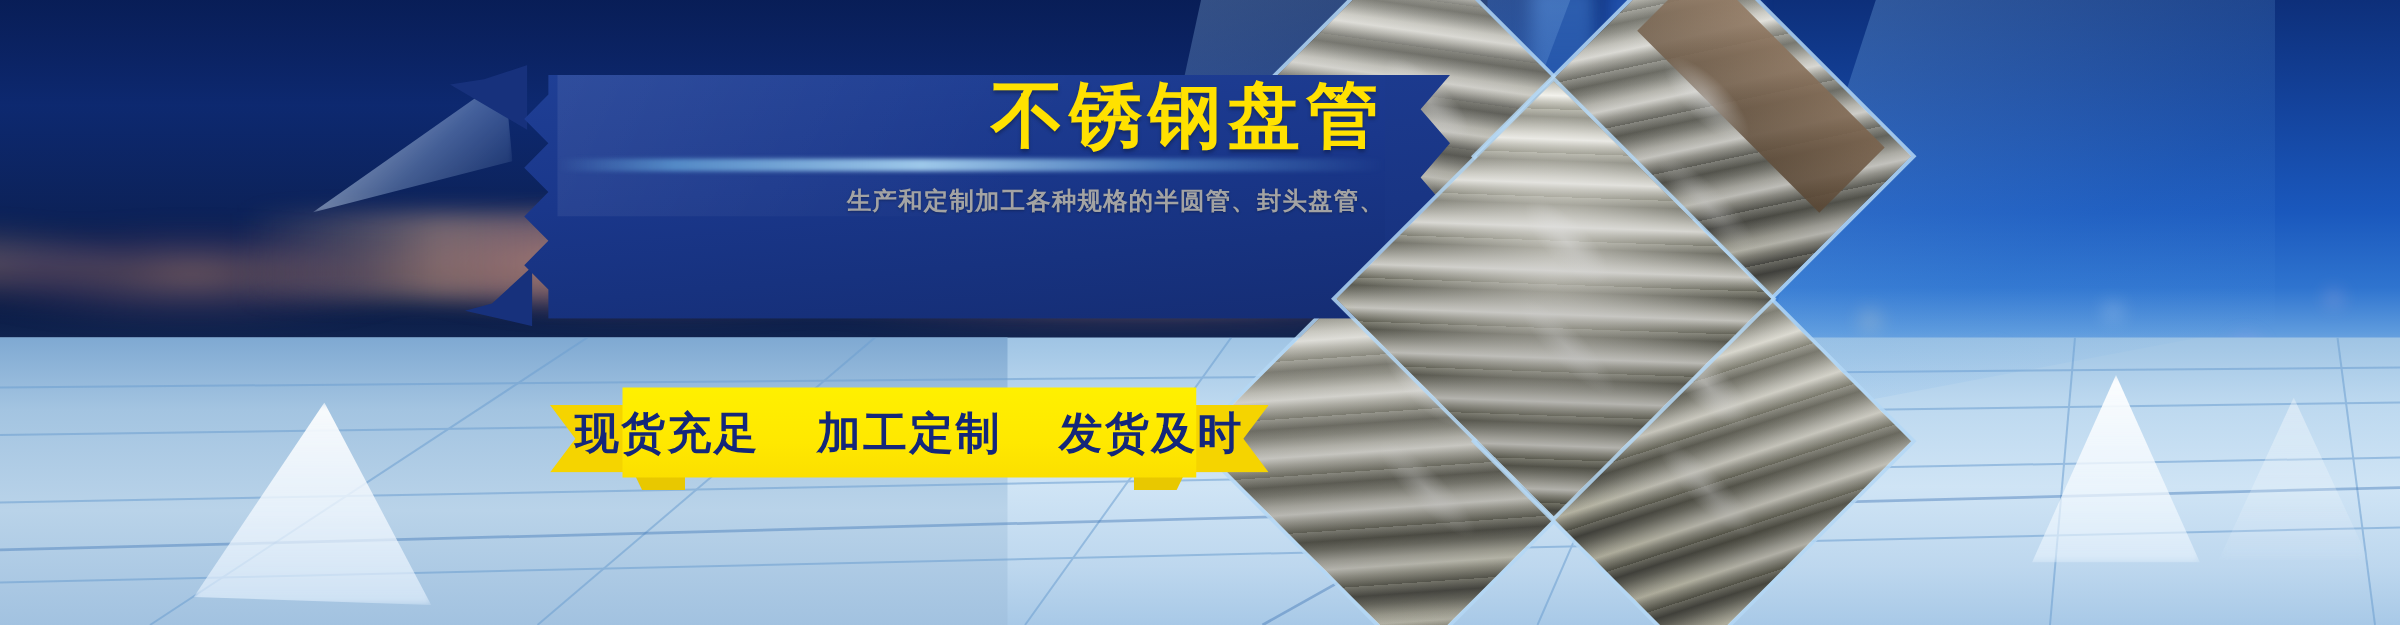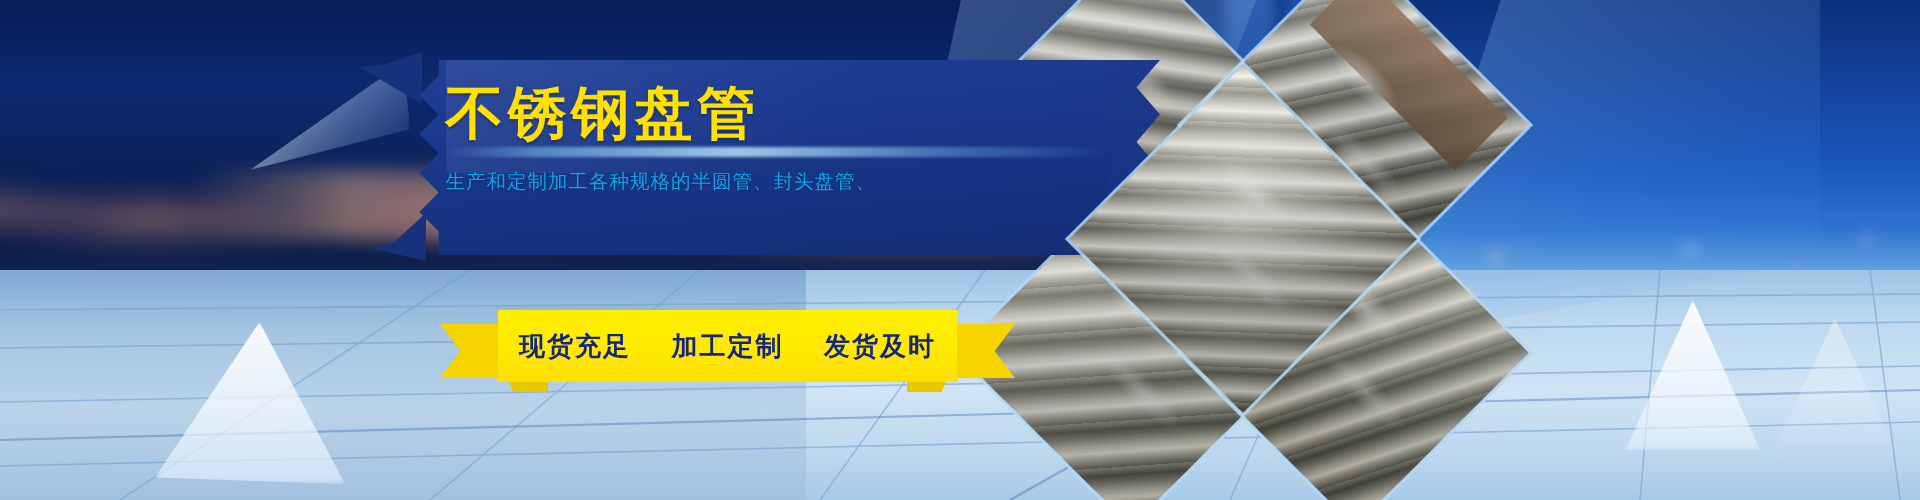--- a/index.html
+++ b/index.html
@@ -160,22 +160,22 @@
     clip-path:polygon(100% 0%, 100% 100%, 0% 74%, 40% 62%);
   }
   .panel-sheen{
     position:absolute; left:4%; top:0; right:0; height:58%;
     background:linear-gradient(120deg, rgba(255,255,255,.075), rgba(255,255,255,0) 58%);
     pointer-events:none;
   }
 
   .panel-inner{
     position:absolute; left:4%; top:0; right:0; bottom:0;
-    display:flex; flex-direction:column; align-items:flex-start;
-    justify-content:flex-start; padding-top:22px;
+    display:flex; flex-direction:column; align-items:flex-end;
+    justify-content:flex-start; padding-top:2px;
   }
   .title{
     color:#FFE100;
     font-size:58px;
     font-weight:bold;
     letter-spacing:5px;
     line-height:1.06;
     text-shadow:0 2px 3px rgba(0,0,0,.28);
     white-space:nowrap;
   }
@@ -184,26 +184,26 @@
     background:linear-gradient(90deg,
       rgba(110,180,235,0) 0%,
       rgba(120,195,240,.55) 14%,
       rgba(180,225,250,.85) 44%,
       rgba(120,190,238,.45) 74%,
       rgba(90,160,220,0) 100%);
     filter:blur(1.6px);
   }
   .subtitle{
     margin-top:9px;
-    color:#0ea5e9;
+    color:#a3a3a3;
     font-size:19.5px;
     line-height:1.62;
     letter-spacing:1px;
     text-align:center;
-    font-weight:400;
+    font-weight:700;
     text-shadow:0 1px 2px rgba(0,0,0,.3);
     white-space:nowrap;
   }
 
   
   .ribbon-wrap{ position:absolute; left:440px; top:310px; width:575px; height:82px; }
   .ribbon-tail{
     position:absolute; top:14px; width:78px; height:54px;
     background:#F5D400;
   }
@@ -214,21 +214,21 @@
   }
   .ribbon-fold.l{ left:64px;  clip-path:polygon(0% 0%, 100% 0%, 100% 100%, 22% 100%); }
   .ribbon-fold.r{ right:64px; clip-path:polygon(0% 0%, 100% 0%, 78% 100%, 0% 100%); }
   .ribbon-band{
     position:absolute; left:58px; right:58px; top:0; height:72px;
     background:linear-gradient(180deg,#FFF000 0%, #FFE800 62%, #FBDF00 100%);
     display:flex; align-items:center; justify-content:center;
   }
   .ribbon-text{
     color:#14277a;
-    font-size:26px;
+    font-size:35px;
     font-weight:bold;
     letter-spacing:2px;
     white-space:nowrap;
   }
   .ribbon-text .gap{ display:inline-block; width:22px; }
 
   
   .collage{ position:absolute; left:1020px; top:-12px; width:620px; height:525px; }
   .dia{
     position:absolute; width:246px; height:246px;

